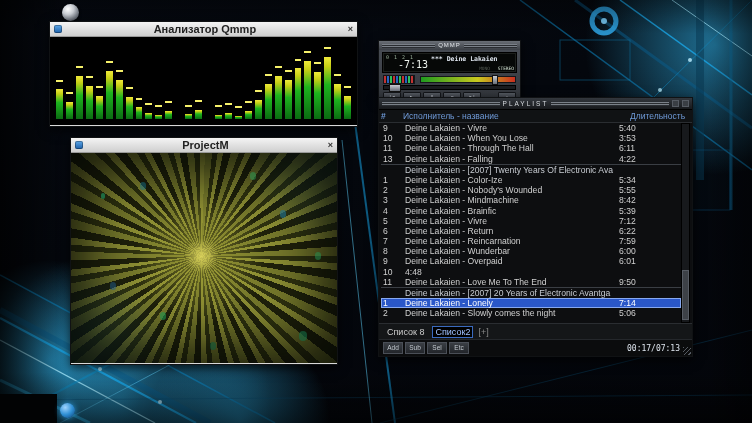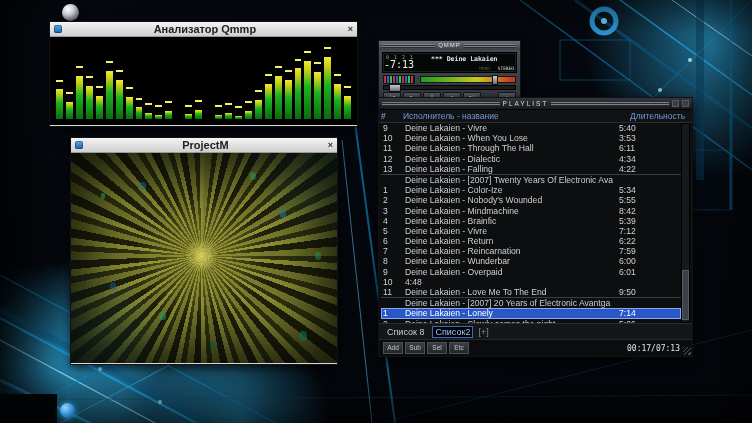--- a/index.html
+++ b/index.html
@@ -58,21 +58,21 @@
 
   
   .player{left:378px;top:40px;width:141px;height:57px;background:linear-gradient(#4a4f57,#32363c);}
   .player-titlebar{height:9px;display:flex;align-items:center;background:linear-gradient(#6a6f76,#3a3e44);}
   .ridge{flex:1;height:4px;margin:0 3px;background:repeating-linear-gradient(180deg,#7a8088 0 1px,#2a2d31 1px 2px);}
   .player-title{font-size:6px;color:#e0e4e8;letter-spacing:1px;line-height:9px;}
   .lcd{position:relative;margin:2px 3px 0 3px;height:19px;background:#060807;border:1px solid #000;
     box-shadow:inset 0 0 0 1px #1c1f1c;display:flex;font-family:"DejaVu Sans Mono",monospace;}
   .lcd-left{width:46px;position:relative;}
   .lcd-indicators{position:absolute;left:3px;top:1px;font-size:5px;color:#9ab09a;letter-spacing:1px;}
-  .lcd-time{position:absolute;left:1px;top:6px;font-size:10px;color:#eef4ee;}
+  .lcd-time{position:absolute;left:15px;top:6px;font-size:10px;color:#eef4ee;}
   .lcd-right{flex:1;position:relative;}
   .lcd-track{position:absolute;left:2px;top:2px;font-size:6.5px;color:#dfe6ef;white-space:nowrap;font-weight:bold;}
   .lcd-mono{position:absolute;right:26px;bottom:1px;font-size:4.5px;color:#555c55;}
   .lcd-stereo{position:absolute;right:2px;bottom:1px;font-size:4.5px;color:#d8e8d8;}
   .player-midrow{display:flex;align-items:center;gap:5px;margin:2px 4px 0 4px;height:8px;}
   .mini-vis{width:30px;height:7px;background:#000;border:1px solid #14161a;
     background:repeating-linear-gradient(90deg,#c23333 0 2px,#111 2px 3px,#2763c2 3px 5px,#111 5px 6px,#2fc25a 6px 8px,#111 8px 9px);}
   .volume{position:relative;flex:1;height:5px;border:1px solid #14161a;
     background:linear-gradient(90deg,#1f9b1f,#c9c91f 60%,#c92f1f);}
   .volume-thumb{position:absolute;right:18%;top:-2px;width:4px;height:8px;
@@ -365,25 +365,20 @@
             <span class="c-num">10</span>
             <span class="c-title">Deine Lakaien - When You Lose</span>
             <span class="c-dur">3:53</span>
           </div>
           <div class="pl-row">
             <span class="c-num">11</span>
             <span class="c-title">Deine Lakaien - Through The Hall</span>
             <span class="c-dur">6:11</span>
           </div>
           <div class="pl-row">
-            <span class="c-num">12</span>
-            <span class="c-title">Deine Lakaien - Dialectic</span>
-            <span class="c-dur">4:34</span>
-          </div>
-          <div class="pl-row">
             <span class="c-num">13</span>
             <span class="c-title">Deine Lakaien - Falling</span>
             <span class="c-dur">4:22</span>
           </div>
           <div class="pl-row group">
             <span class="c-num"></span>
             <span class="c-title">Deine Lakaien - [2007] Twenty Years Of Electronic Ava</span>
             <span class="c-dur"></span>
           </div>
           <div class="pl-row">

